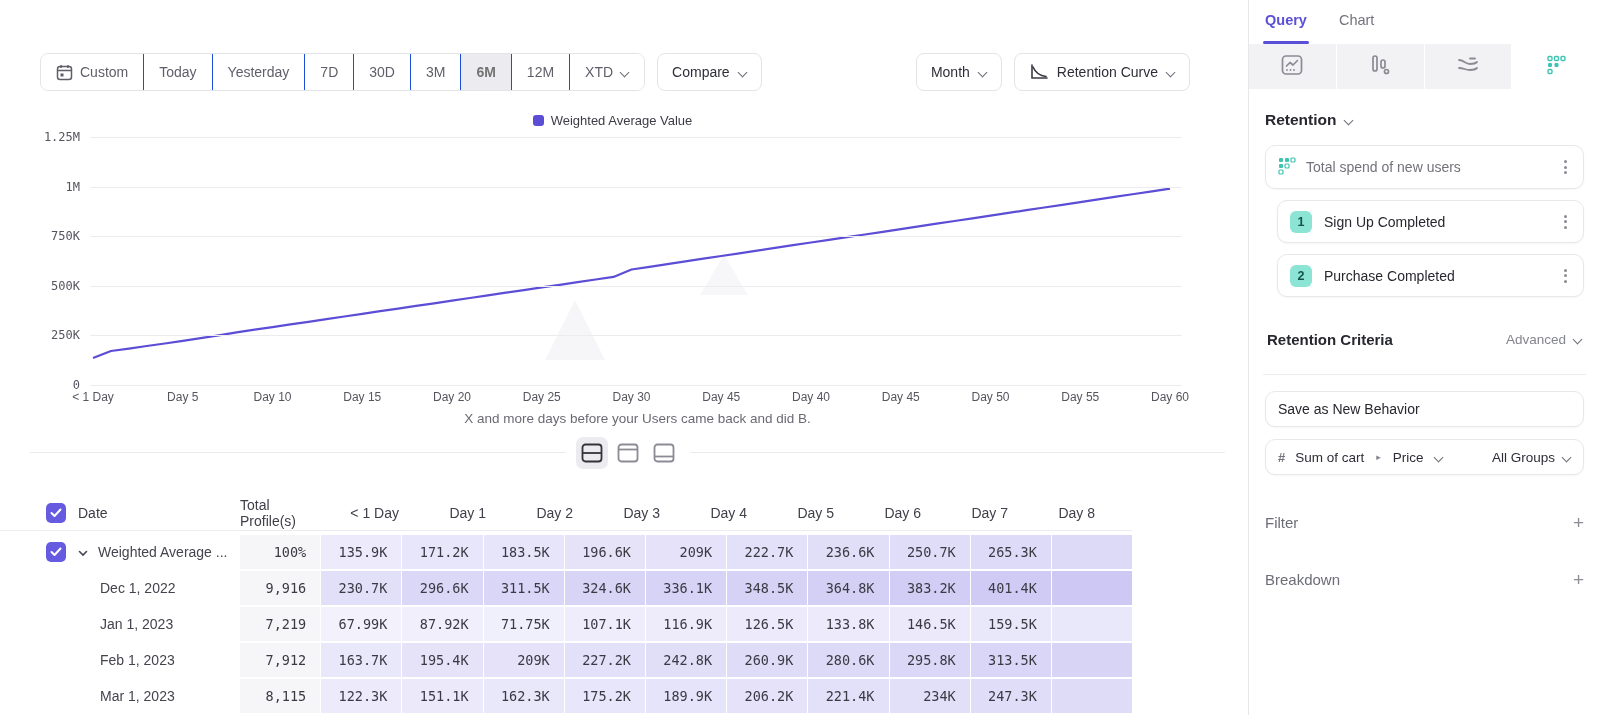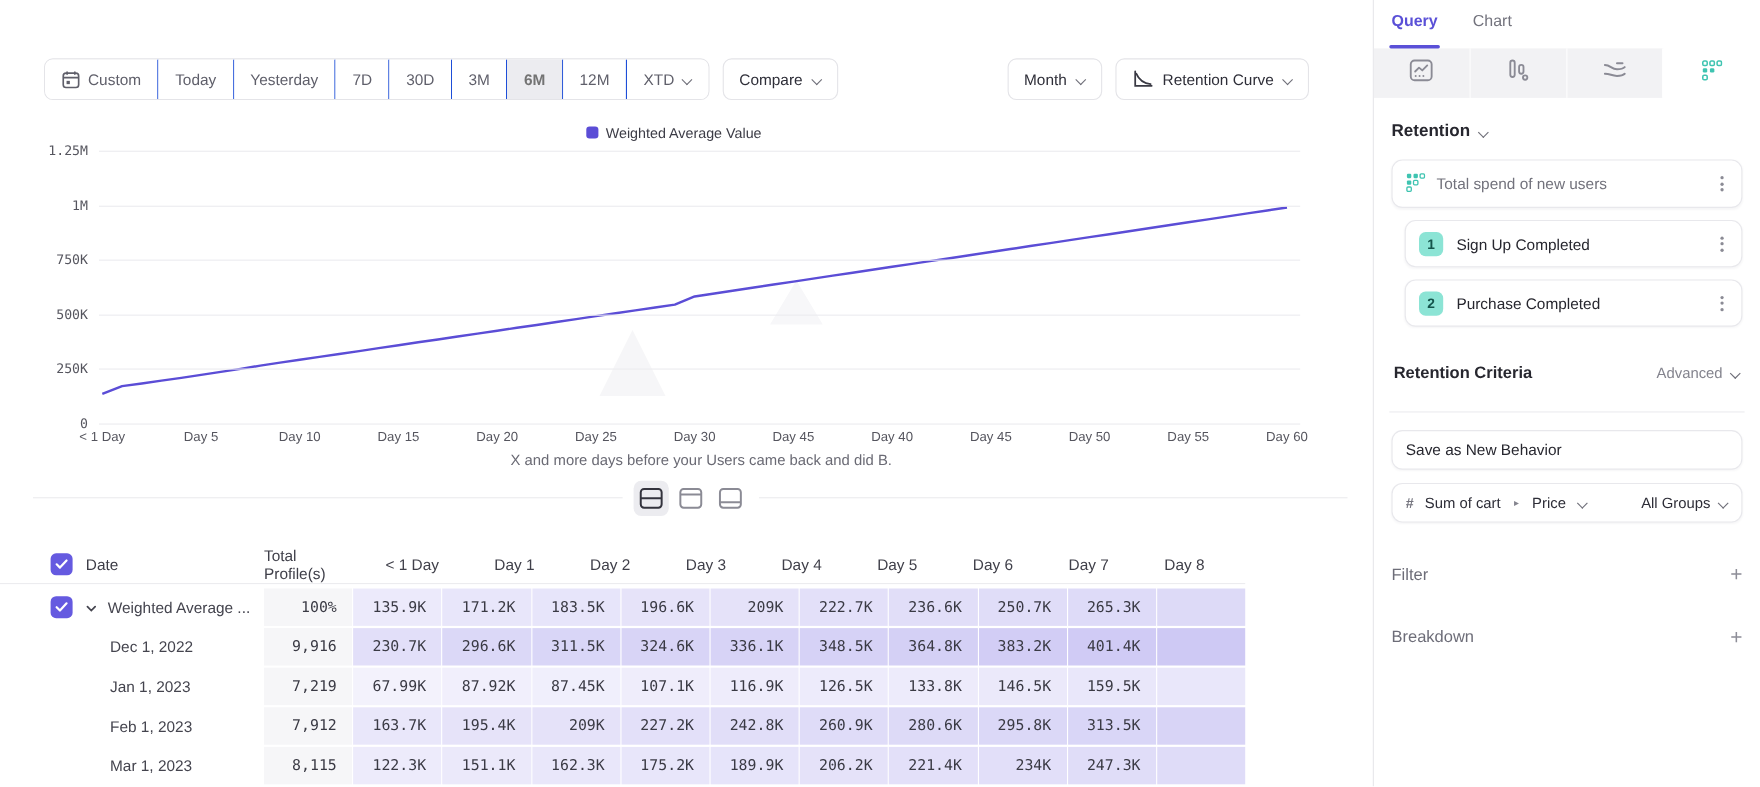--- a/index.html
+++ b/index.html
@@ -290,21 +290,21 @@
           <div class="c-val" style="background: rgba(98, 82, 220, 0.298);">401.4K</div>
           <div class="c-val c-sliver" style="background: rgba(98, 82, 220, 0.314);"></div>
         </div>
         <div class="trow">
           <div class="c-date">
             <span class="date-lbl" style="margin-left: 54px;">Jan 1, 2023</span>
           </div>
           <div class="c-val" style="background: rgb(246, 246, 248);">7,219</div>
           <div class="c-val" style="background: rgba(98, 82, 220, 0.075);">67.99K</div>
           <div class="c-val" style="background: rgba(98, 82, 220, 0.09);">87.92K</div>
-          <div class="c-val" style="background: rgba(98, 82, 220, 0.094);">87.45K</div>
+          <div class="c-val" style="background: rgba(98, 82, 220, 0.094);">71.75K</div>
           <div class="c-val" style="background: rgba(98, 82, 220, 0.1);">107.1K</div>
           <div class="c-val" style="background: rgba(98, 82, 220, 0.11);">116.9K</div>
           <div class="c-val" style="background: rgba(98, 82, 220, 0.114);">126.5K</div>
           <div class="c-val" style="background: rgba(98, 82, 220, 0.118);">133.8K</div>
           <div class="c-val" style="background: rgba(98, 82, 220, 0.13);">146.5K</div>
           <div class="c-val" style="background: rgba(98, 82, 220, 0.137);">159.5K</div>
           <div class="c-val c-sliver" style="background: rgba(98, 82, 220, 0.14);"></div>
         </div>
         <div class="trow">
           <div class="c-date">

